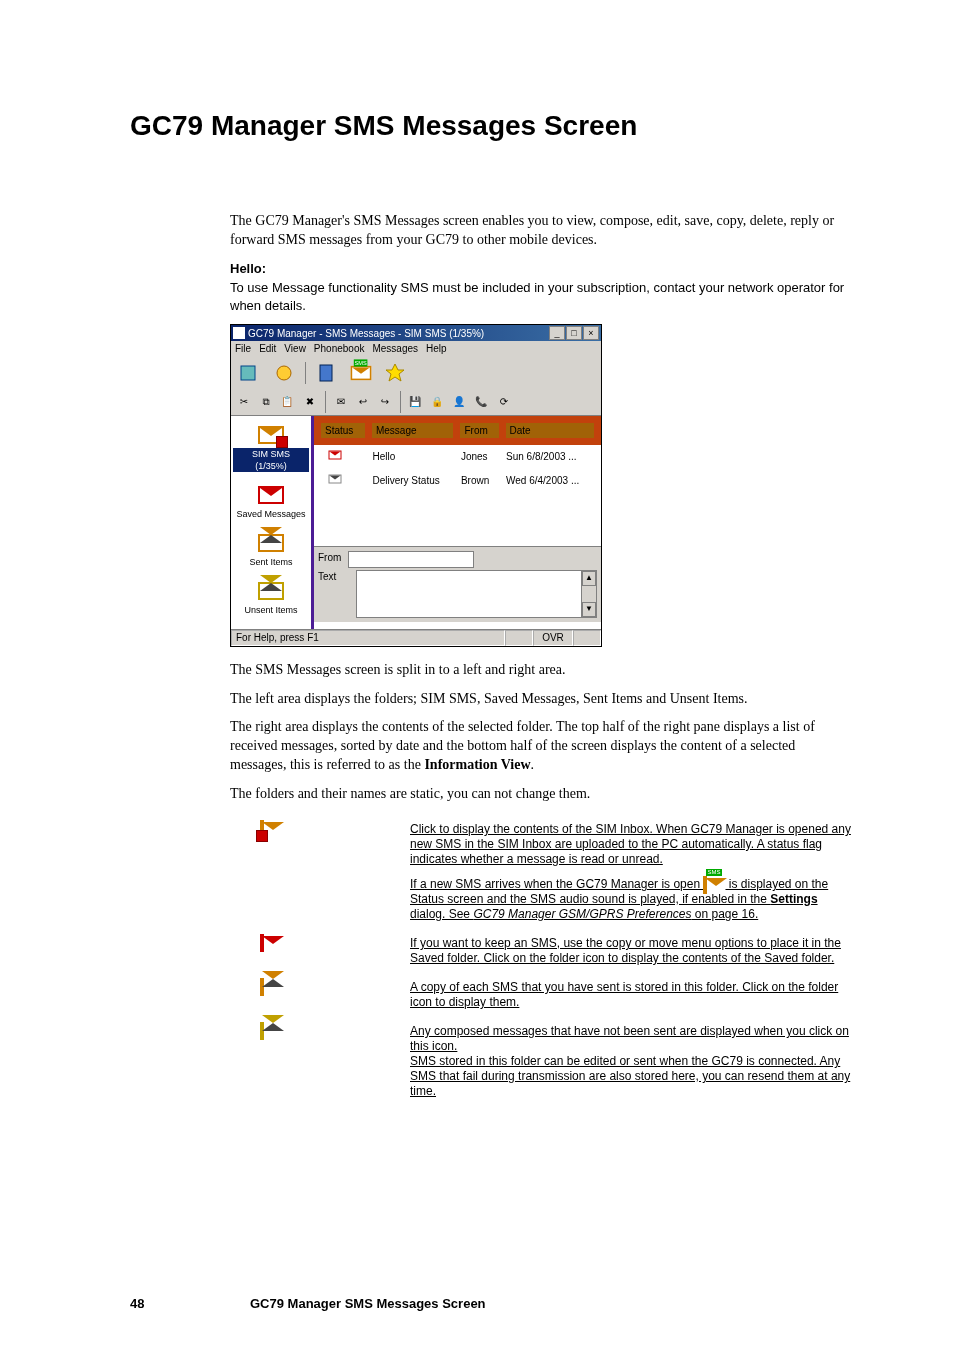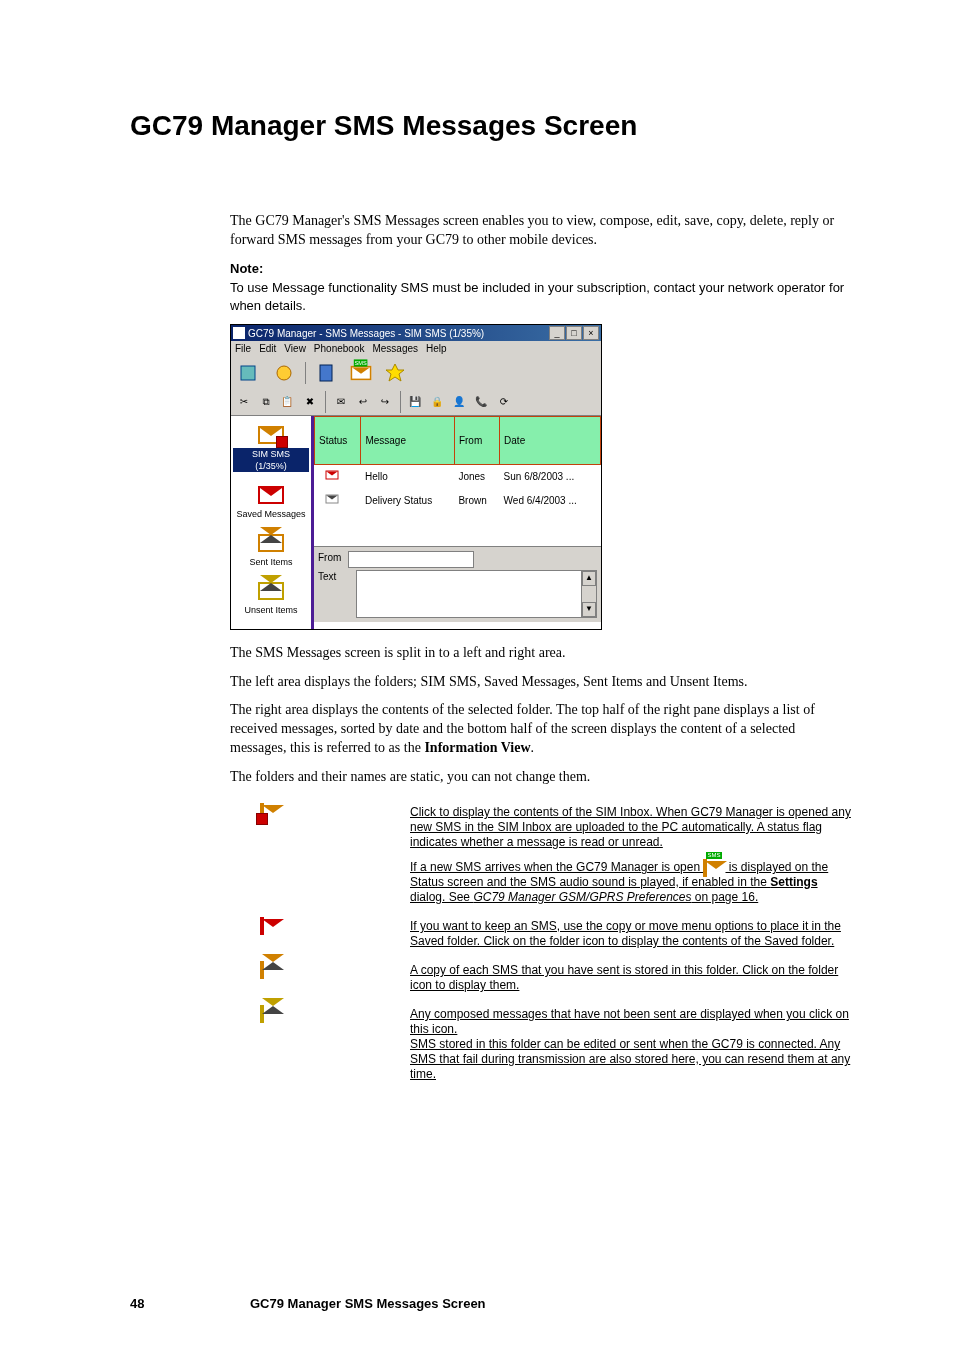--- a/index.html
+++ b/index.html
@@ -121,22 +121,22 @@
   .msg-list {
     border-bottom:1px solid #808080;
     height:130px;
     overflow:hidden;
     background:#fff;
   }
   .msg-list table {
     width:100%; border-collapse:collapse; font-size:10px;
   }
   .msg-list th {
-    background:#86efac; border:1px solid #c2410c;
-    text-align:left; padding:17px 4px; font-weight:normal;
+    background:#a16207; border:7px solid #c2410c;
+    text-align:left; padding:1px 4px; font-weight:normal;
   }
   .msg-list td {
     padding:1px 4px;
   }
   .info-view {
     padding:4px;
     font-size:10px;
     background:#d6d3ce;
   }
   .info-row { display:flex; align-items:flex-start; margin-bottom:2px; }
@@ -210,21 +210,21 @@
 </head>
 <body>
 
 <div class="page">
 
 <h1>GC79 Manager SMS Messages Screen</h1>
 
 <div class="body-col">
   <p>The GC79 Manager's SMS Messages screen enables you to view, compose, edit, save, copy, delete, reply or forward SMS messages from your GC79 to other mobile devices.</p>
 
-  <div class="note-label">Note:</div>
+  <div class="note-label">Hello:</div>
   <div class="note-body">To use Message functionality SMS must be included in your subscription, contact your network operator for when details.</div>
 
   <div class="app-window">
     <div class="titlebar">
       <span class="t-icon"></span>
       <span class="t-text">GC79 Manager - SMS Messages - SIM SMS (1/35%)</span>
       <span class="t-btns">
         <span class="t-btn">_</span>
         <span class="t-btn">□</span>
         <span class="t-btn">×</span>
@@ -348,20 +348,26 @@
             <div class="textbox">
               <div class="scroll">
                 <div class="scroll-btn">▲</div>
                 <div class="scroll-btn">▼</div>
               </div>
             </div>
           </div>
         </div>
       </div>
     </div>
+    <div class="statusbar">
+      <div class="cell first">For Help, press F1</div>
+      <div class="cell blank"></div>
+      <div class="cell ovr">OVR</div>
+      <div class="cell blank"></div>
+    </div>
   </div>
 
   <p>The SMS Messages screen is split in to a left and right area.</p>
   <p>The left area displays the folders; SIM SMS, Saved Messages, Sent Items and Unsent Items.</p>
   <p>
     <span>The right area displays the contents of the selected folder. The top half of the right pane displays a list of received messages, sorted by date and the bottom half of the screen displays the content of a selected messages, this is referred to as the </span><b>Information View</b><span>.</span>
   </p>
   <p>The folders and their names are static, you can not change them.</p>
 </div>
 

